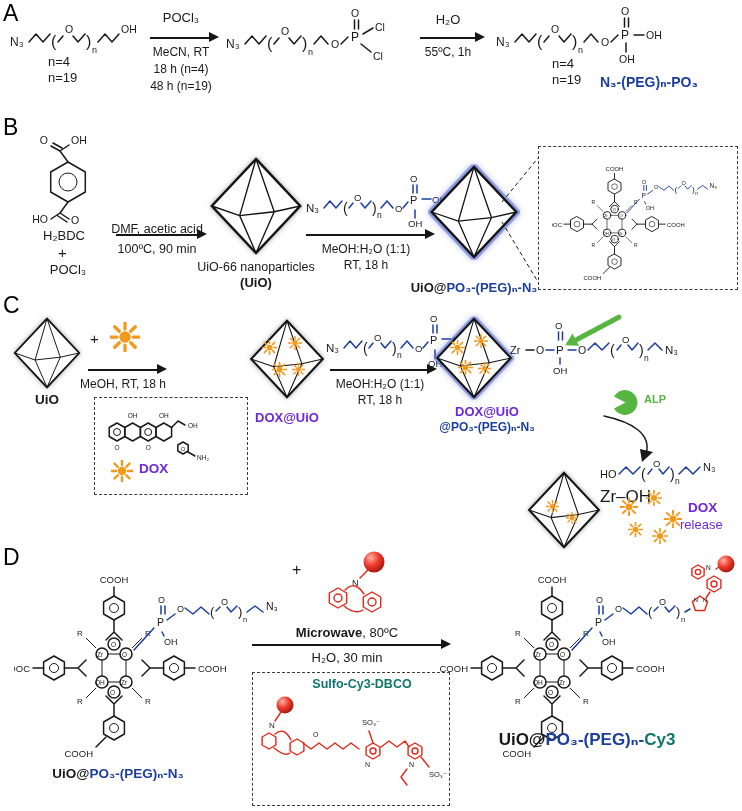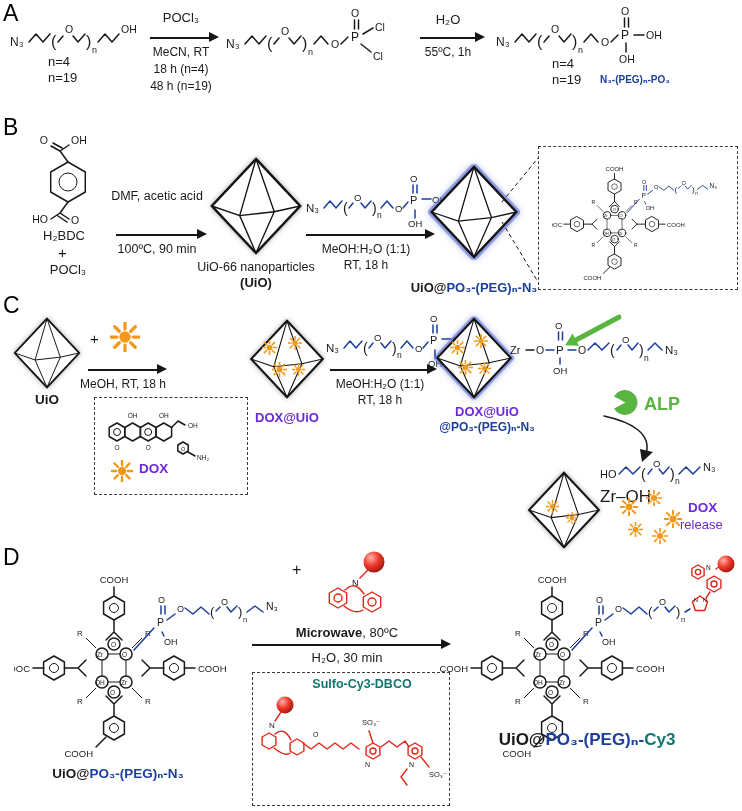--- a/index.html
+++ b/index.html
@@ -189,42 +189,42 @@
     <path class="sk" d="M140 33 L150 33"></path>
     <text x="152" y="37" font-size="10.5">OH</text>
     <path class="sk" d="M132 41 L132 50"></path>
     <text x="125" y="61" font-size="10.5">OH</text>
   </svg>
 
   <div class="abs t" style="left:552px;top:56px">
     <div>n=4</div>
     <div>n=19</div>
   </div>
-  <div class="abs t b blue" style="left:600px;top:74px;font-size:10px">N₃-(PEG)ₙ-PO₃</div>
+  <div class="abs t b blue" style="left:600px;top:74px;font-size:14px">N₃-(PEG)ₙ-PO₃</div>
 </div>
 
 <div>
   <div class="abs pl" style="left:3px;top:114px">B</div>
 
   <svg class="abs" style="left:12px;top:134px;width:112px;height:92px" viewBox="0 0 112 92">
     <polygon class="sk" points="56,28 73.3,38 73.3,58 56,68 38.7,58 38.7,38"></polygon>
     <circle class="skt" cx="56" cy="48" r="9"></circle>
     <path class="sk" d="M56 28 L48 17 M48 17 L39 12 M50 14 L41 9 M48 17 L57 11"></path>
     <text x="36" y="10" text-anchor="end" font-size="10.5">O</text>
     <text x="59" y="10" font-size="10.5">OH</text>
     <path class="sk" d="M56 68 L48 79 M48 79 L57 85 M46 82 L55 88 M48 79 L39 85"></path>
     <text x="59" y="90" font-size="10.5">O</text>
     <text x="36" y="89" text-anchor="end" font-size="10.5">HO</text>
   </svg>
   <div class="abs t tc" style="left:14px;top:228px;width:100px">H₂BDC</div>
   <div class="abs t" style="left:58px;top:244px;font-size:15px">+</div>
   <div class="abs t tc" style="left:26px;top:262px;width:84px">POCl₃</div>
 
   <div class="abs arr" style="left:116px;top:234px;width:82px"></div>
-  <div class="abs t tc s125" style="left:98px;top:189px;width:118px">DMF, acetic acid</div>
+  <div class="abs t tc s125" style="left:98px;top:222px;width:118px">DMF, acetic acid</div>
   <div class="abs t tc s125" style="left:100px;top:242px;width:114px">100ºC, 90 min</div>
 
   <svg class="abs octa" style="left:208px;top:156px;width:96px;height:100px" viewBox="0 0 100 104">
         <use href="#octa" width="100" height="104"></use>
       </svg>
   <div class="abs t tc s125" style="left:190px;top:260px;width:132px">UiO-66 nanoparticles</div>
   <div class="abs t tc b" style="left:190px;top:275px;width:132px">(UiO)</div>
 
   <div class="abs arr" style="left:306px;top:234px;width:120px"></div>
   <svg class="abs" style="left:306px;top:172px;width:132px;height:56px" viewBox="0 0 132 56">
@@ -388,21 +388,21 @@
     <text x="155" y="34" font-size="11.5" fill="#1c3f9e">N₃</text>
   </svg>
   <div class="abs garr" style="left:575px;top:338px;width:52px;transform:rotate(-28deg)"></div>
 
   <div class="abs t tc b orange" style="left:426px;top:404px;width:122px">DOX@UiO</div>
   <div class="abs t tc b blue" style="left:418px;top:420px;width:138px;font-size:12px">@PO₃-(PEG)ₙ-N₃</div>
 
   <svg class="abs" style="left:612px;top:390px;width:27px;height:25px" viewBox="0 0 26 24">
     <path d="M13 12 L2 6.2 A12 12 0 1 1 2 17.8 Z" fill="#58b541"></path>
   </svg>
-  <div class="abs t b green" style="left:644px;top:393px;font-size:18px">ALP</div>
+  <div class="abs t b green" style="left:644px;top:393px;font-size:11px">ALP</div>
 
   <svg class="abs" style="left:598px;top:414px;width:64px;height:50px" viewBox="0 0 64 50">
     <path class="sk" stroke-width="1.7" d="M6 2 C34 8 54 20 48 40"></path>
     <polygon fill="#1a1a1a" points="42,35 55,38 44,48"></polygon>
   </svg>
 
   <svg class="abs" style="left:600px;top:452px;width:140px;height:34px" viewBox="0 0 140 34">
     <text x="0" y="26" font-size="11" fill="#1c3f9e">HO</text>
     <path class="skb" d="M19 22 L26 15 L33 22 L40 15"></path>
     <text x="41" y="27" font-size="14" fill="#1c3f9e">(</text>

